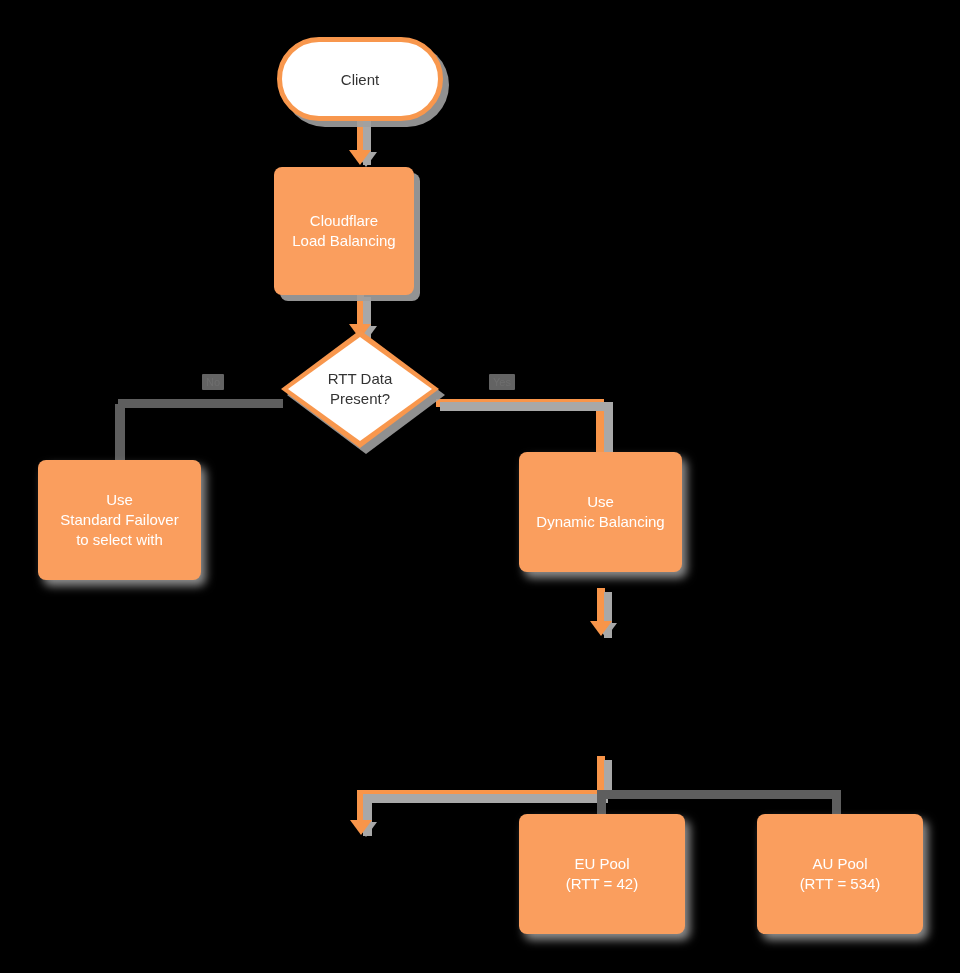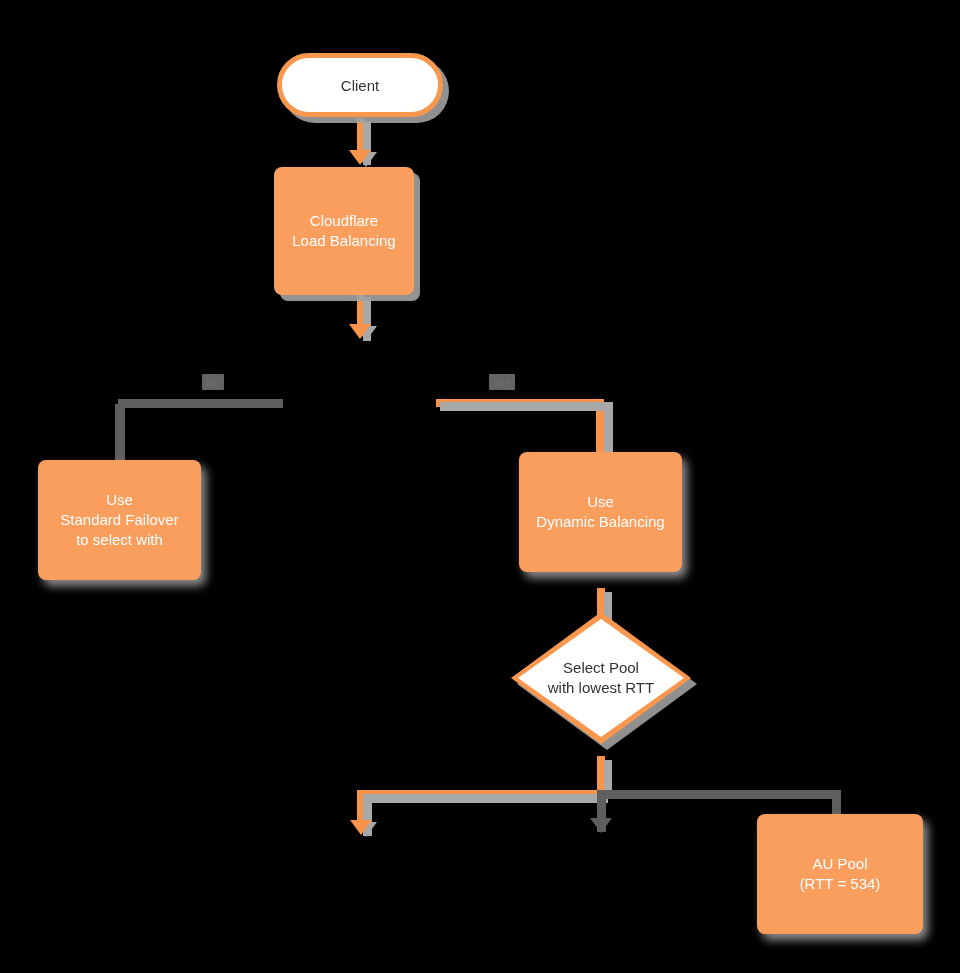--- a/index.html
+++ b/index.html
@@ -215,67 +215,73 @@
   
   <div class="edge">
     <div class="seg gray" style="left:601px; top:772px; width:240px; height:9px;"></div>
     <div class="seg gray" style="left:832px; top:772px; width:9px; height:42px;"></div>
     <div class="arrow down gray" style="left:826px; top:800px;"></div>
   </div>
 
   
 
   
-  <div class="node stadium" style="left:277px; top:37px; width:166px; height:64px;margin-top:16px;">
+  <div class="node stadium" style="left:277px; top:37px; width:166px; height:84px;">
     <span>Client</span>
   </div>
 
   
   <div class="node box" style="left:274px; top:167px; width:140px; height:128px;">
     <div>
       <div>Cloudflare</div>
       <div>Load Balancing</div>
     </div>
   </div>
 
   
-
-  
-  <div class="node box soft" style="left:38px; top:460px; width:163px; height:120px;">
-    <div>
-      <div>Use</div>
-      <div>Standard Failover</div>
-      <div>to select with</div>
-    </div>
-  </div>
-
-  
-  <div class="node box soft" style="left:519px; top:452px; width:163px; height:120px;">
-    <div>
-      <div>Use</div>
-      <div>Dynamic Balancing</div>
-    </div>
-  </div>
-
-  
-  <div class="diamond-wrap" style="left:511px; top:612px; width:180px; height:132px;">
+  <div class="diamond-wrap" style="left:281px; top:330px; width:158px; height:118px;">
     <div class="diamond-shadow"></div>
     <div class="diamond-shape"></div>
     <div class="diamond-inner"></div>
     <div class="diamond-label">
       <div>
-        <div>Select Pool</div>
-        <div>with lowest RTT</div>
+        <div>RTT Data</div>
+        <div>Present?</div>
       </div>
     </div>
   </div>
 
   
-
-  
+  <div class="node box soft" style="left:38px; top:460px; width:163px; height:120px;">
+    <div>
+      <div>Use</div>
+      <div>Standard Failover</div>
+      <div>to select with</div>
+    </div>
+  </div>
+
+  
+  <div class="node box soft" style="left:519px; top:452px; width:163px; height:120px;">
+    <div>
+      <div>Use</div>
+      <div>Dynamic Balancing</div>
+    </div>
+  </div>
+
+  
+
+  
+
+  
+  <div class="node box soft" style="left:519px; top:814px; width:166px; height:120px;">
+    <div>
+      <div>EU Pool</div>
+      <div>(RTT = 42)</div>
+    </div>
+  </div>
 
   
   <div class="node box soft" style="left:757px; top:814px; width:166px; height:120px;">
     <div>
       <div>AU Pool</div>
       <div>(RTT = 534)</div>
     </div>
   </div>
 
 </div>

